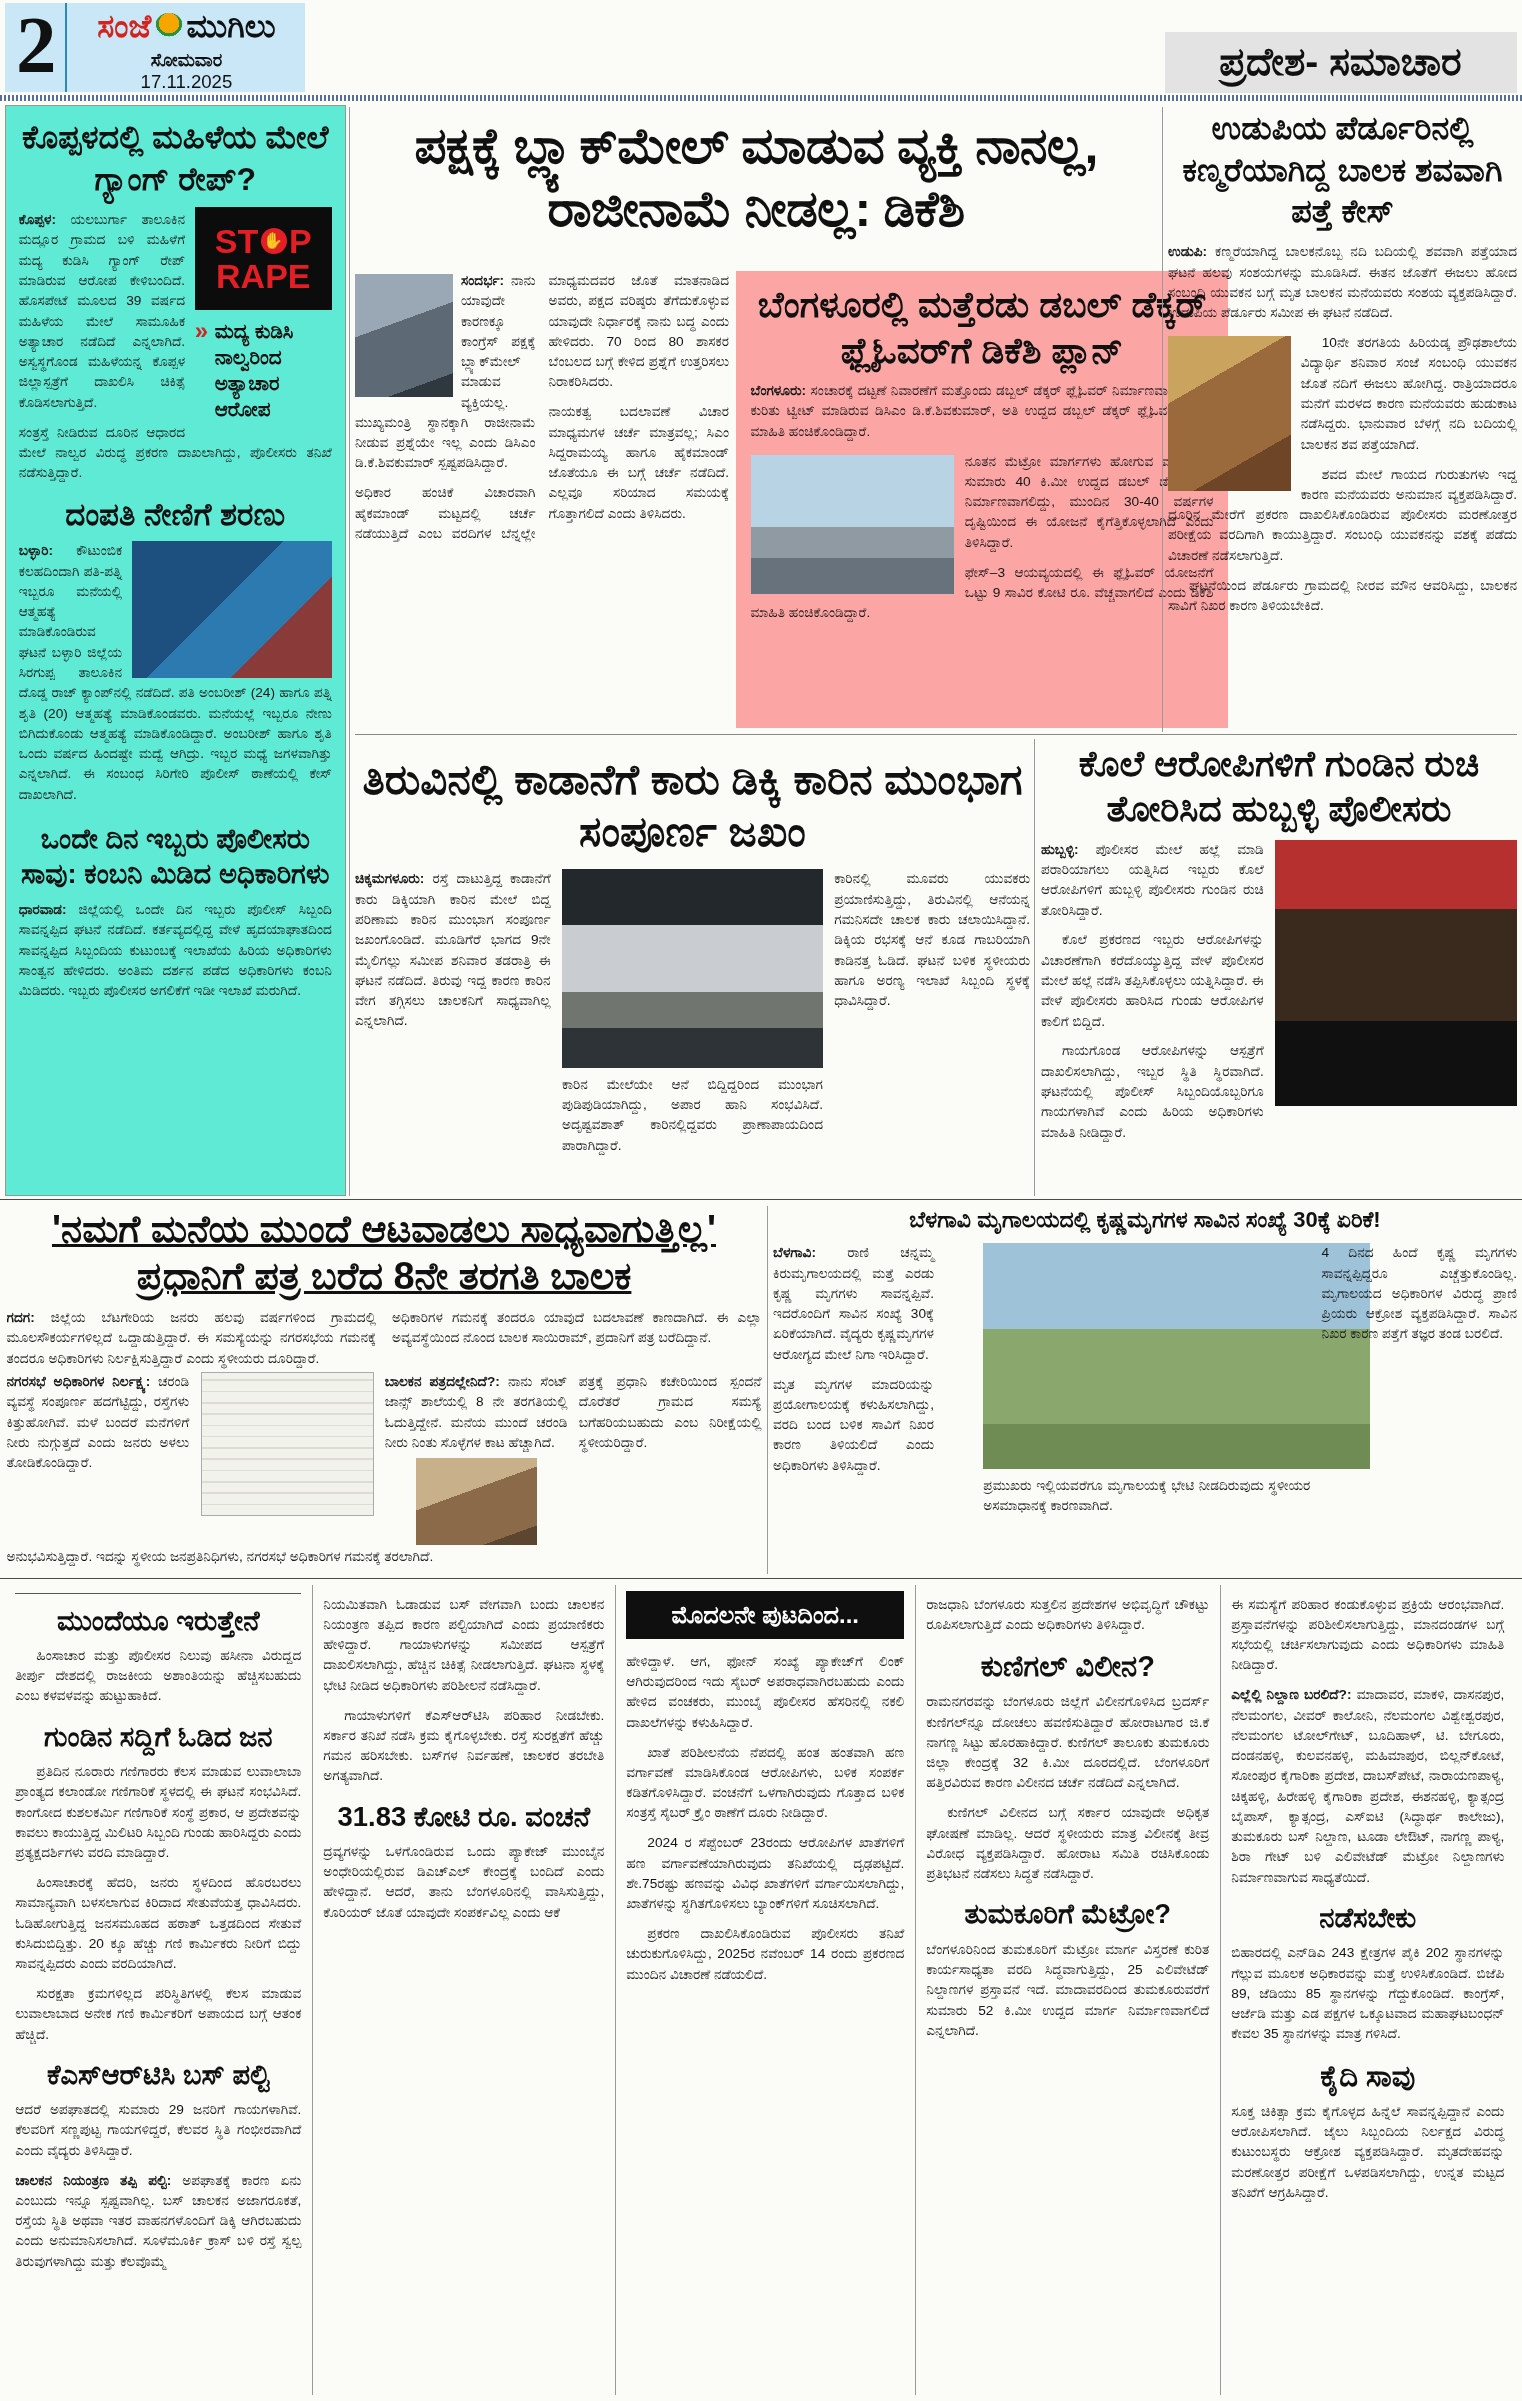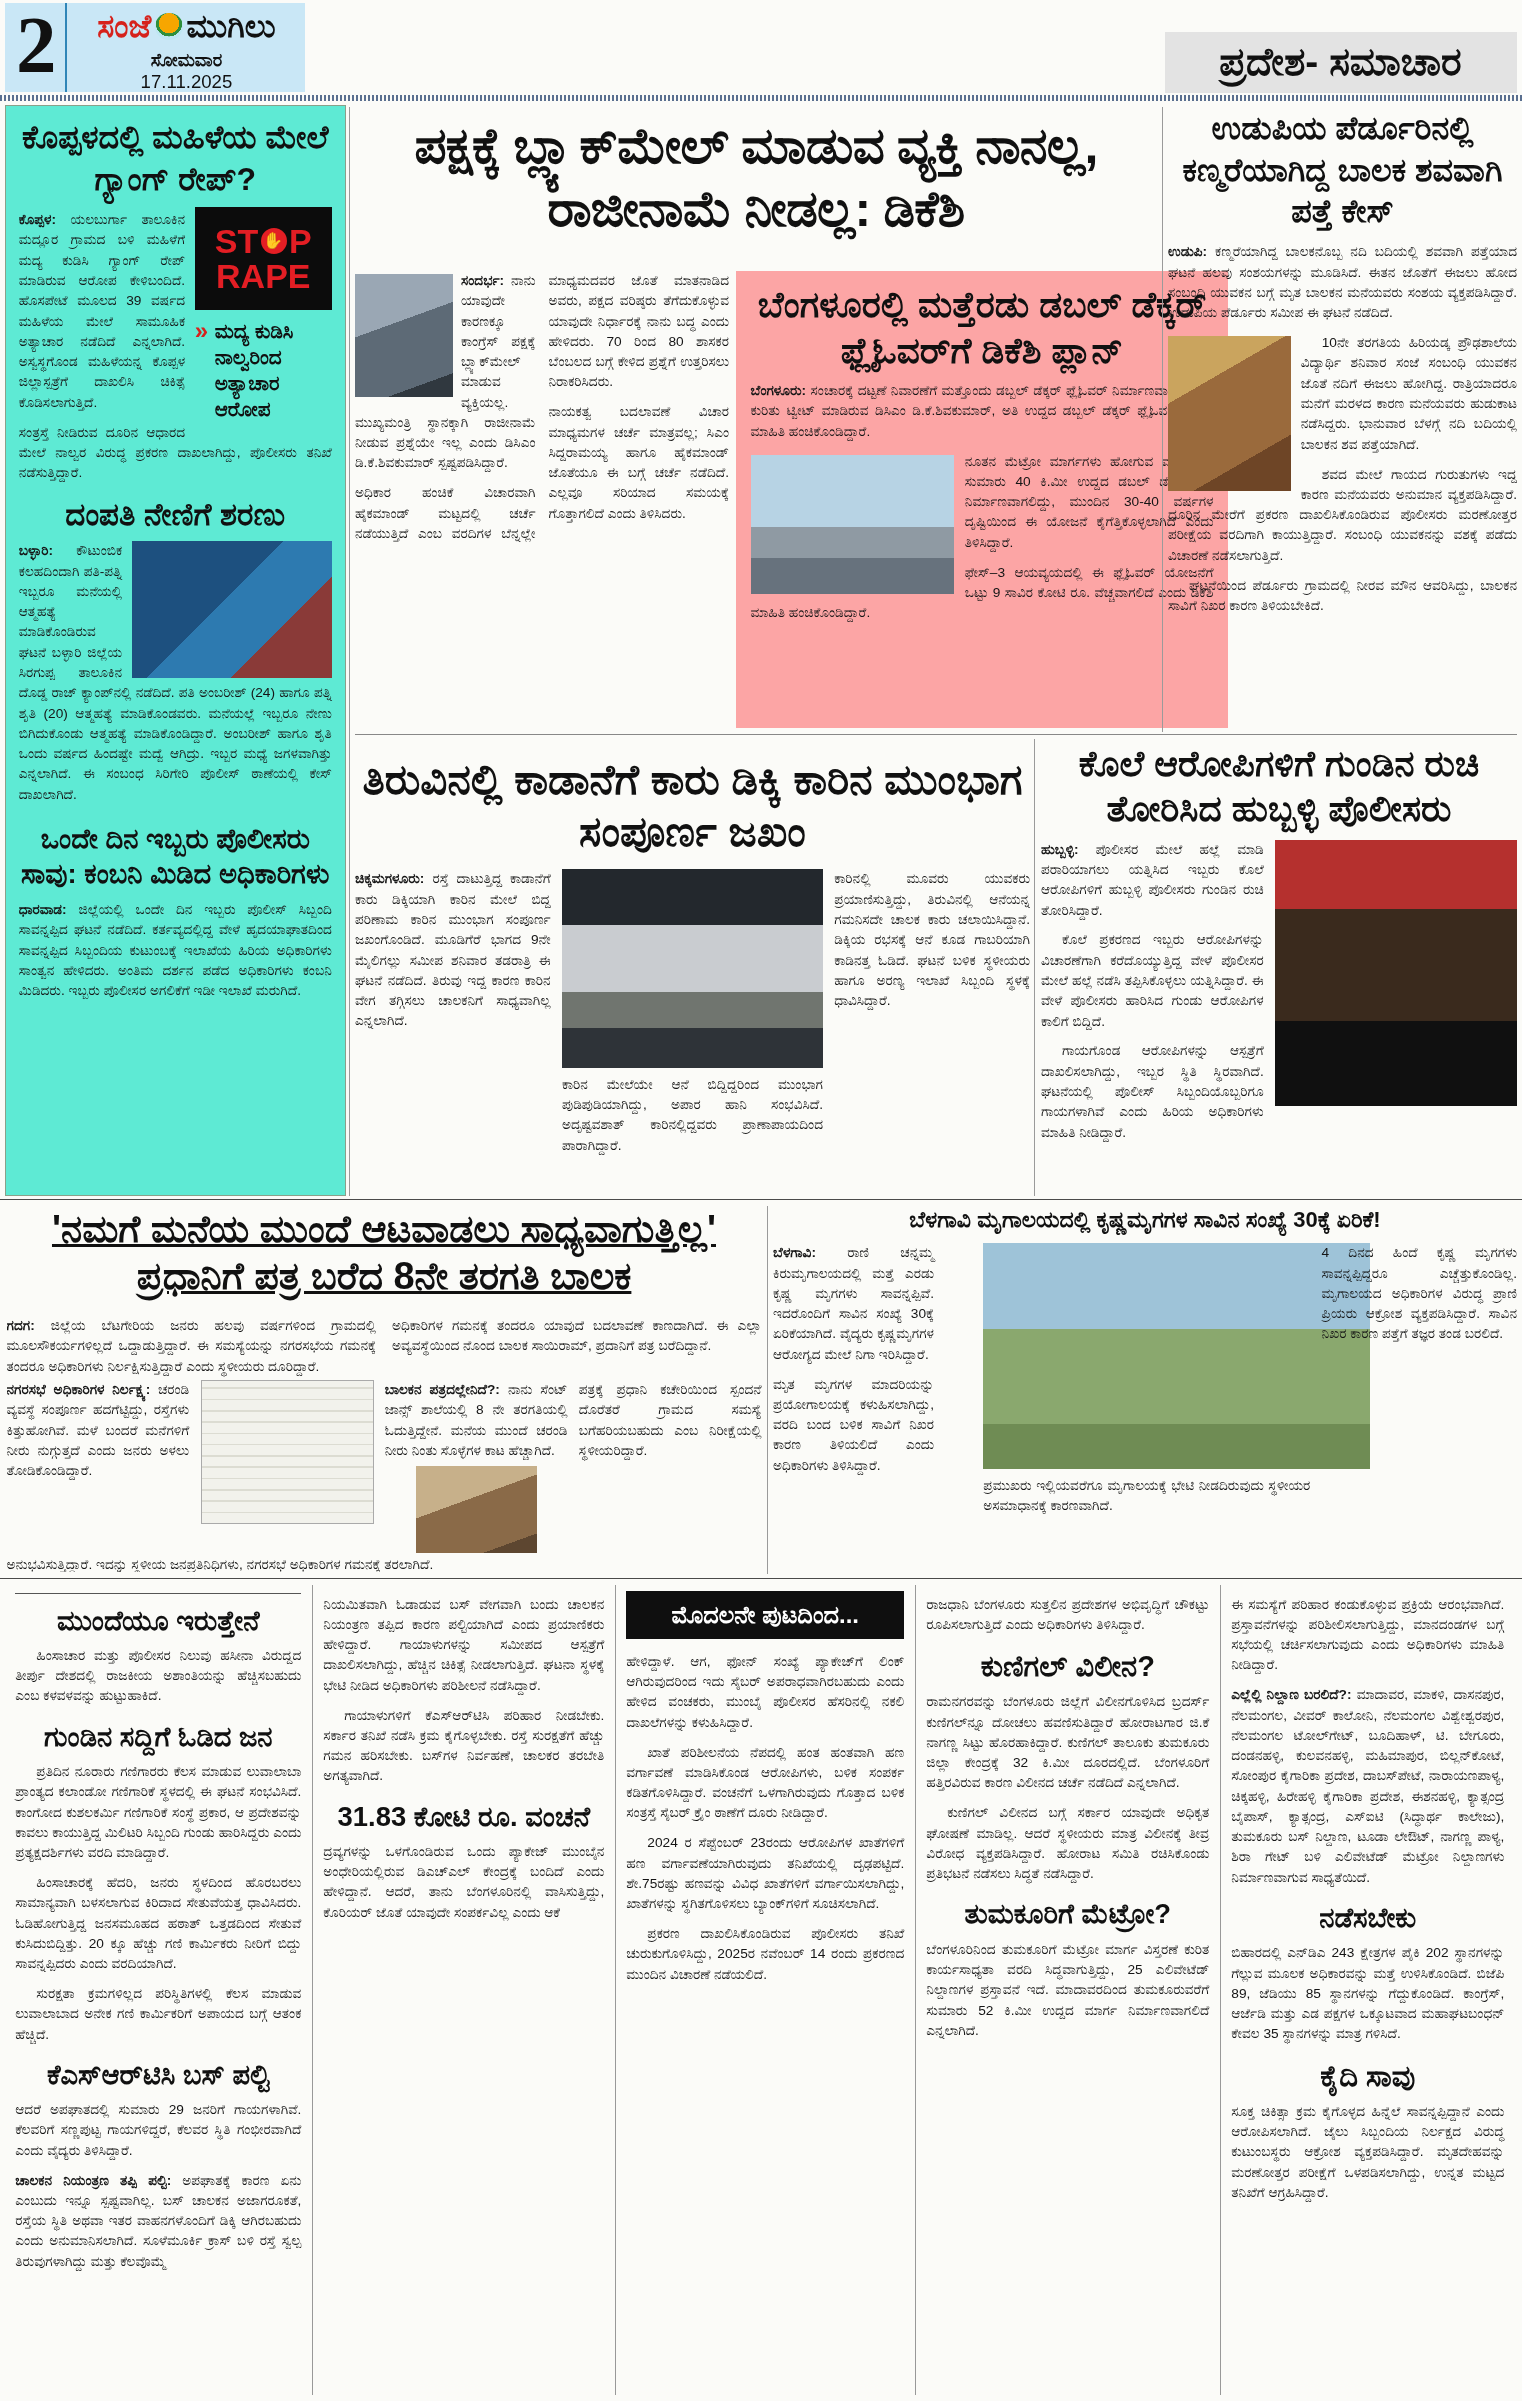--- a/index.html
+++ b/index.html
@@ -144,21 +144,21 @@
   <div class="abs" style="left:1041px;top:741px;width:476px;height:453px;overflow:hidden;">
     <div class="h-lg">ಕೊಲೆ ಆರೋಪಿಗಳಿಗೆ ಗುಂಡಿನ ರುಚಿ ತೋರಿಸಿದ ಹುಬ್ಬಳ್ಳಿ ಪೊಲೀಸರು</div>
     <div class="photo" style="float:right;width:242px;height:266px;margin:8px 0 4.8px 11.3px;background:linear-gradient(180deg,#b5302e 0 26%,#3a2a1d 26% 68%,#101010 68%);"></div>
     <p class="bodytext" style="margin-top:8px;"><span class="lead">ಹುಬ್ಬಳ್ಳಿ:</span> <span>ಪೊಲೀಸರ ಮೇಲೆ ಹಲ್ಲೆ ಮಾಡಿ ಪರಾರಿಯಾಗಲು ಯತ್ನಿಸಿದ ಇಬ್ಬರು ಕೊಲೆ ಆರೋಪಿಗಳಿಗೆ ಹುಬ್ಬಳ್ಳಿ ಪೊಲೀಸರು ಗುಂಡಿನ ರುಚಿ ತೋರಿಸಿದ್ದಾರೆ.</span></p>
     <p class="bodytext indent">ಕೊಲೆ ಪ್ರಕರಣದ ಇಬ್ಬರು ಆರೋಪಿಗಳನ್ನು ವಿಚಾರಣೆಗಾಗಿ ಕರೆದೊಯ್ಯುತ್ತಿದ್ದ ವೇಳೆ ಪೊಲೀಸರ ಮೇಲೆ ಹಲ್ಲೆ ನಡೆಸಿ ತಪ್ಪಿಸಿಕೊಳ್ಳಲು ಯತ್ನಿಸಿದ್ದಾರೆ. ಈ ವೇಳೆ ಪೊಲೀಸರು ಹಾರಿಸಿದ ಗುಂಡು ಆರೋಪಿಗಳ ಕಾಲಿಗೆ ಬಿದ್ದಿದೆ.</p>
     <p class="bodytext indent">ಗಾಯಗೊಂಡ ಆರೋಪಿಗಳನ್ನು ಆಸ್ಪತ್ರೆಗೆ ದಾಖಲಿಸಲಾಗಿದ್ದು, ಇಬ್ಬರ ಸ್ಥಿತಿ ಸ್ಥಿರವಾಗಿದೆ. ಘಟನೆಯಲ್ಲಿ ಪೊಲೀಸ್ ಸಿಬ್ಬಂದಿಯೊಬ್ಬರಿಗೂ ಗಾಯಗಳಾಗಿವೆ ಎಂದು ಹಿರಿಯ ಅಧಿಕಾರಿಗಳು ಮಾಹಿತಿ ನೀಡಿದ್ದಾರೆ.</p>
   </div>
 
   <div class="abs" style="left:6.5px;top:1206px;width:755px;height:366px;overflow:hidden;">
     <div class="h-xl" style="font-size:38px;text-decoration:underline;">'ನಮಗೆ ಮನೆಯ ಮುಂದೆ ಆಟವಾಡಲು ಸಾಧ್ಯವಾಗುತ್ತಿಲ್ಲ' ಪ್ರಧಾನಿಗೆ ಪತ್ರ ಬರೆದ 8ನೇ ತರಗತಿ ಬಾಲಕ</div>
-    <div style="column-count:2;column-gap:16px;margin-top:16px;">
+    <div style="column-count:2;column-gap:16px;margin-top:8px;">
       <p class="bodytext"><span class="lead">ಗದಗ:</span> <span>ಜಿಲ್ಲೆಯ ಬೆಟಗೇರಿಯ ಜನರು ಹಲವು ವರ್ಷಗಳಿಂದ ಗ್ರಾಮದಲ್ಲಿ ಮೂಲಸೌಕರ್ಯಗಳಿಲ್ಲದೆ ಒದ್ದಾಡುತ್ತಿದ್ದಾರೆ. ಈ ಸಮಸ್ಯೆಯನ್ನು ನಗರಸಭೆಯ ಗಮನಕ್ಕೆ ತಂದರೂ ಅಧಿಕಾರಿಗಳು ನಿರ್ಲಕ್ಷಿಸುತ್ತಿದ್ದಾರೆ ಎಂದು ಸ್ಥಳೀಯರು ದೂರಿದ್ದಾರೆ.</span></p>
       <p class="bodytext">ಅಧಿಕಾರಿಗಳ ಗಮನಕ್ಕೆ ತಂದರೂ ಯಾವುದೆ ಬದಲಾವಣೆ ಕಾಣದಾಗಿದೆ. ಈ ಎಲ್ಲಾ ಅವ್ಯವಸ್ಥೆಯಿಂದ ನೊಂದ ಬಾಲಕ ಸಾಯಿರಾಮ್, ಪ್ರದಾನಿಗೆ ಪತ್ರ ಬರೆದಿದ್ದಾನೆ.</p>
     </div>
     <div style="display:flex;gap:11.3px;margin-top:3.2px;">
       <div style="flex:1;">
         <p class="bodytext"><span class="lead">ನಗರಸಭೆ ಅಧಿಕಾರಿಗಳ ನಿರ್ಲಕ್ಷ್ಯ:</span> <span>ಚರಂಡಿ ವ್ಯವಸ್ಥೆ ಸಂಪೂರ್ಣ ಹದಗೆಟ್ಟಿದ್ದು, ರಸ್ತೆಗಳು ಕಿತ್ತುಹೋಗಿವೆ. ಮಳೆ ಬಂದರೆ ಮನೆಗಳಿಗೆ ನೀರು ನುಗ್ಗುತ್ತದೆ ಎಂದು ಜನರು ಅಳಲು ತೋಡಿಕೊಂಡಿದ್ದಾರೆ.</span></p>
       </div>
       <div class="photo" style="width:171px;height:142px;background:repeating-linear-gradient(0deg,#f2f2ec 0 9.7px,#dcdcd2 9.7px 11.3px);border:0.8px solid #aaa;"></div>
       <div style="flex:1;">
         <p class="bodytext" style="margin-bottom:4.8px;"><span class="lead">ಬಾಲಕನ ಪತ್ರದಲ್ಲೇನಿದೆ?:</span> <span>ನಾನು ಸೆಂಟ್ ಜಾನ್ಸ್ ಶಾಲೆಯಲ್ಲಿ 8 ನೇ ತರಗತಿಯಲ್ಲಿ ಓದುತ್ತಿದ್ದೇನೆ. ಮನೆಯ ಮುಂದೆ ಚರಂಡಿ ನೀರು ನಿಂತು ಸೊಳ್ಳೆಗಳ ಕಾಟ ಹೆಚ್ಚಾಗಿದೆ.</span></p>

